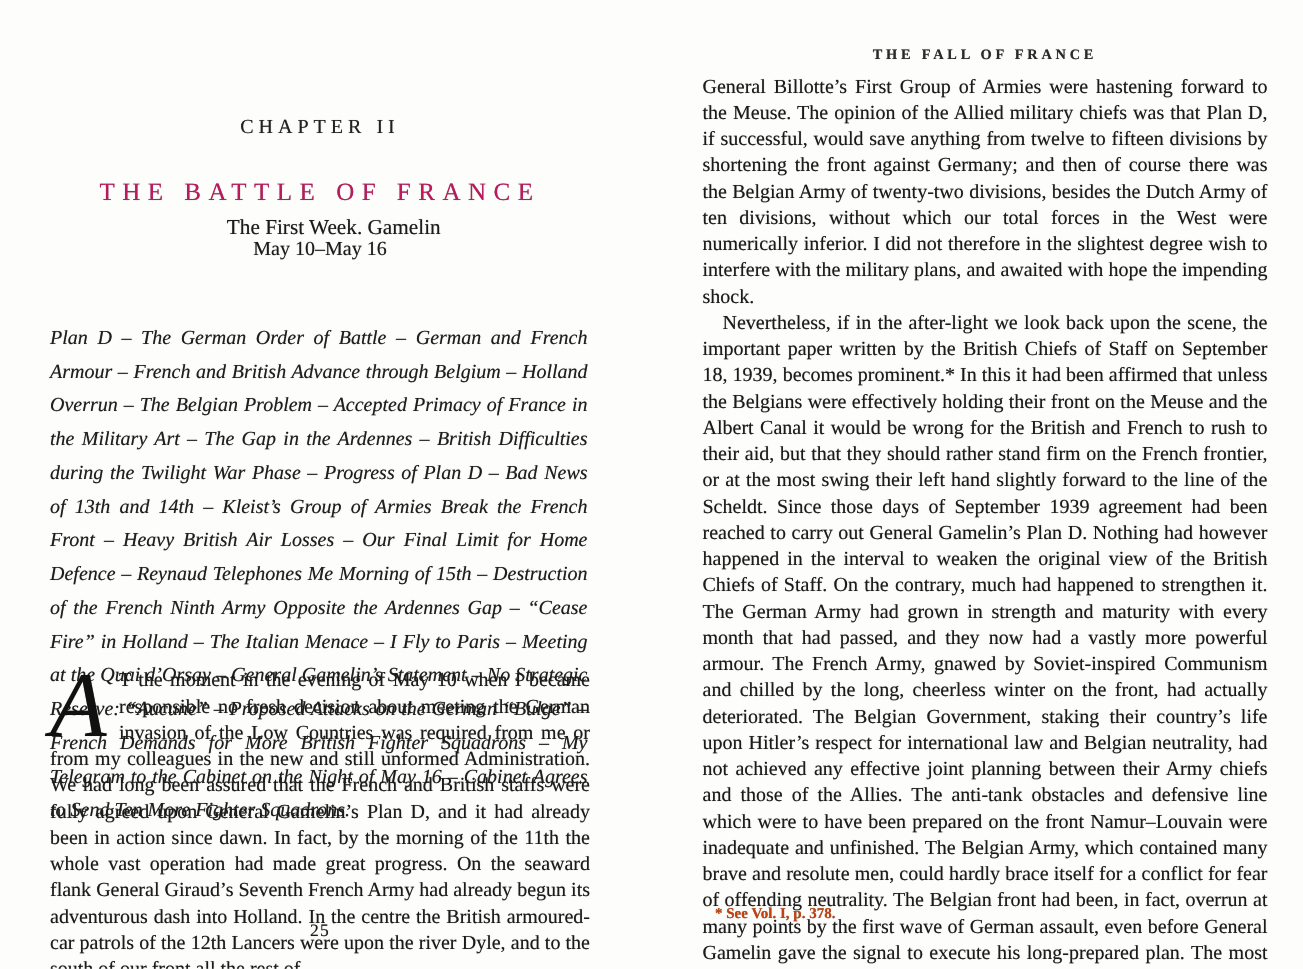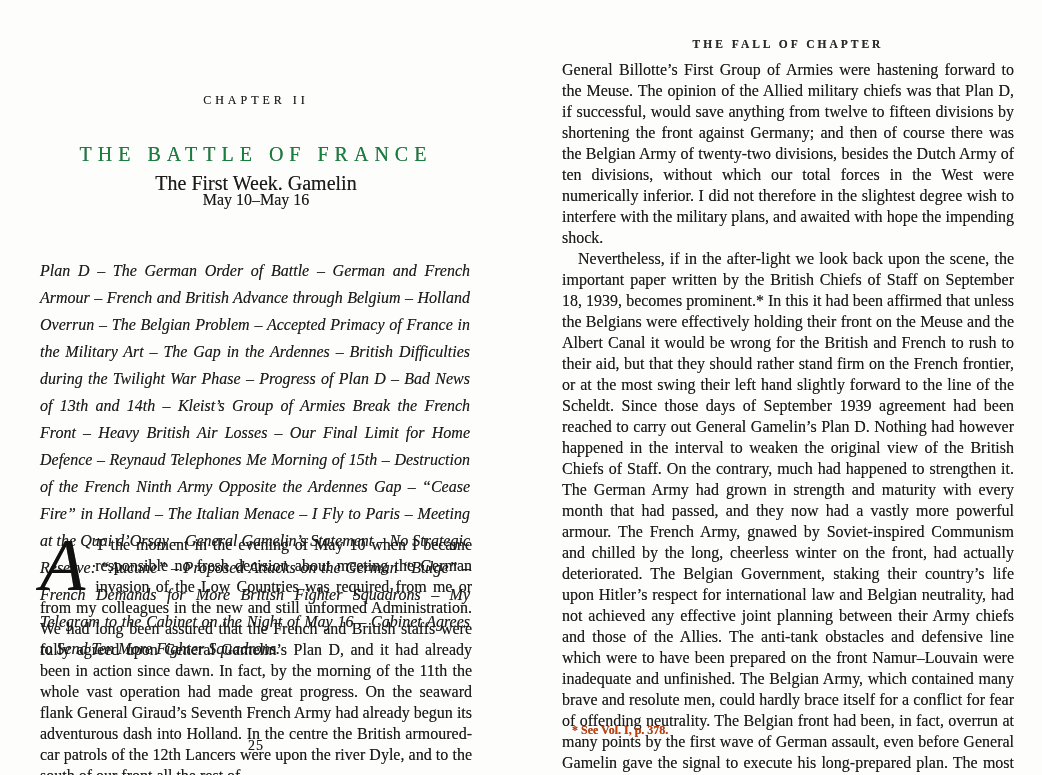--- a/index.html
+++ b/index.html
@@ -17,34 +17,34 @@
   }
   .page-left  { left: 40px;  width: 432px; }
   .page-right { left: 562px; width: 452px; }
 
   .txt { text-shadow: 0 0 0.6px rgba(20,20,20,0.55); }
 
   
   .chapter-label {
     position: absolute; top: 93px; left: 0; width: 100%;
     text-align: center;
-    font-size: 12px; letter-spacing: 4px;
+    font-size: 16px; letter-spacing: 4px;
     color: #222;
   }
   .chapter-title {
     position: absolute; top: 143px; left: 0; width: 100%;
     text-align: center;
     font-size: 20px; letter-spacing: 6px;
-    color: #15803d;
+    color: #be185d;
     white-space: nowrap;
   }
   .chapter-subtitle {
-    position: absolute; top: 172px; left: 0; width: 100%;
+    position: absolute; top: 172px; left: 11px; width: 100%;
     text-align: center;
-    font-size: 20px;
+    font-size: 17px;
   }
   .chapter-dates {
     position: absolute; top: 191px; left: 0; width: 100%;
     text-align: center;
     font-size: 16px;
   }
   .chapter-summary {
     position: absolute; top: 257px; left: 0; width: 430px;
     font-style: italic;
     font-size: 16px; line-height: 27px;
@@ -109,21 +109,21 @@
 
     <div class="body-left txt">
       <span class="drop-cap">A</span><span>T the moment in the evening of May 10 when I became responsible no fresh decision about meeting the German invasion of the Low Countries was required from me or from my colleagues in the new and still unformed Administration.  We had long been assured that the French and British staffs were fully agreed upon General Gamelin’s Plan D, and it had already been in action since dawn.  In fact, by the morning of the 11th the whole vast operation had made great progress. On the seaward flank General Giraud’s Seventh French Army had already begun its adventurous dash into Holland.  In the centre the British armoured-car patrols of the 12th Lancers were upon the river Dyle, and to the south of our front all the rest of</span>
     </div>
 
     <div class="folio folio-left txt">25</div>
   </div>
 
   <div class="page page-right">
 
-    <div class="running-header txt">THE FALL OF CHAPTER</div>
+    <div class="running-header txt">THE FALL OF FRANCE</div>
 
     <div class="body-right">
       <p class="txt">General Billotte’s First Group of Armies were hastening forward to the Meuse.  The opinion of the Allied military chiefs was that Plan D, if successful, would save anything from twelve to fifteen divisions by shortening the front against Germany; and then of course there was the Belgian Army of twenty-two divisions, besides the Dutch Army of ten divisions, without which our total forces in the West were numerically inferior.  I did not therefore in the slightest degree wish to interfere with the military plans, and awaited with hope the impending shock.</p>
       <p class="txt">Nevertheless, if in the after-light we look back upon the scene, the important paper written by the British Chiefs of Staff on September 18, 1939, becomes prominent.*  In this it had been affirmed that unless the Belgians were effectively holding their front on the Meuse and the Albert Canal it would be wrong for the British and French to rush to their aid, but that they should rather stand firm on the French frontier, or at the most swing their left hand slightly forward to the line of the Scheldt.  Since those days of September 1939 agreement had been reached to carry out General Gamelin’s Plan D.  Nothing had however happened in the interval to weaken the original view of the British Chiefs of Staff.  On the contrary, much had happened to strengthen it.  The German Army had grown in strength and maturity with every month that had passed, and they now had a vastly more powerful armour.  The French Army, gnawed by Soviet-inspired Communism and chilled by the long, cheerless winter on the front, had actually deteriorated.  The Belgian Government, staking their country’s life upon Hitler’s respect for international law and Belgian neutrality, had not achieved any effective joint planning between their Army chiefs and those of the Allies.  The anti-tank obstacles and defensive line which were to have been prepared on the front Namur–Louvain were inadequate and unfinished.  The Belgian Army, which contained many brave and resolute men, could hardly brace itself for a conflict for fear of offending neutrality.  The Belgian front had been, in fact, overrun at many points by the first wave of German assault, even before General Gamelin gave the signal to execute his long-prepared plan.  The most that could now be hoped for was success in that very “encounter battle” which the French High Command had declared itself resolved to avoid.</p>
     </div>
 
     <div class="footnote txt">* See Vol. I, p. 378.</div>
 
   </div>
 

